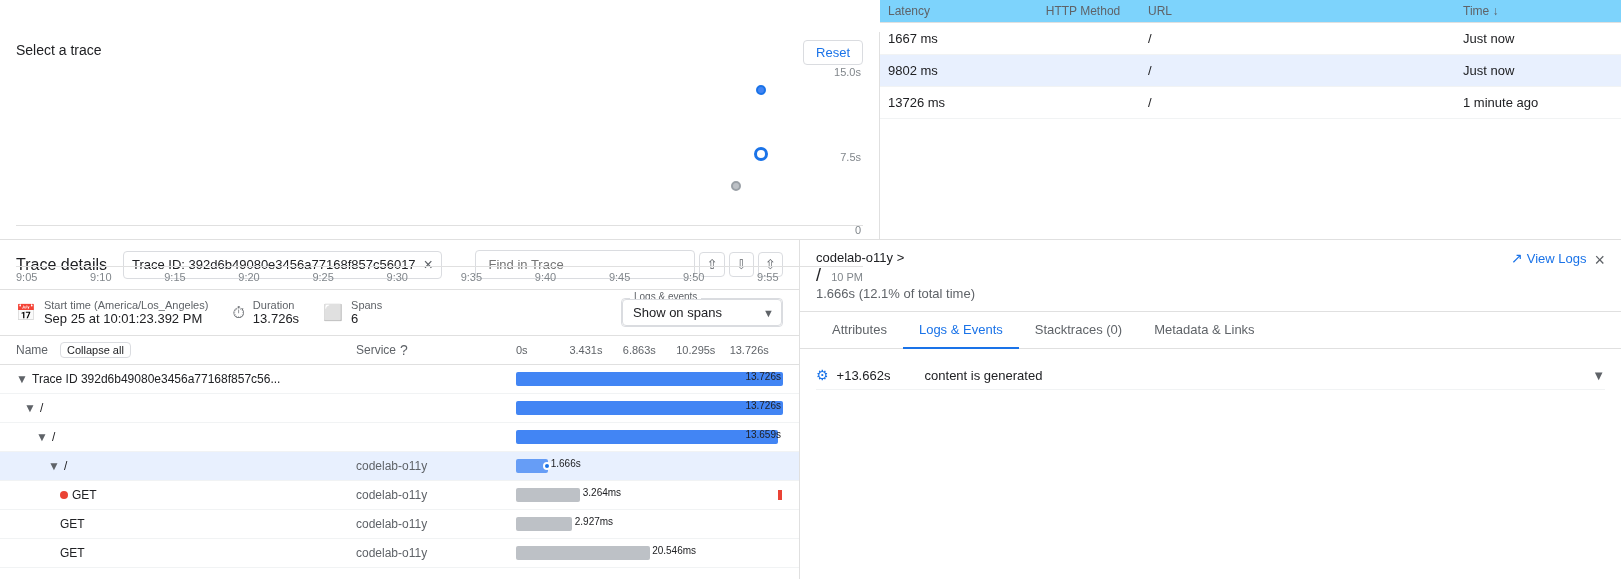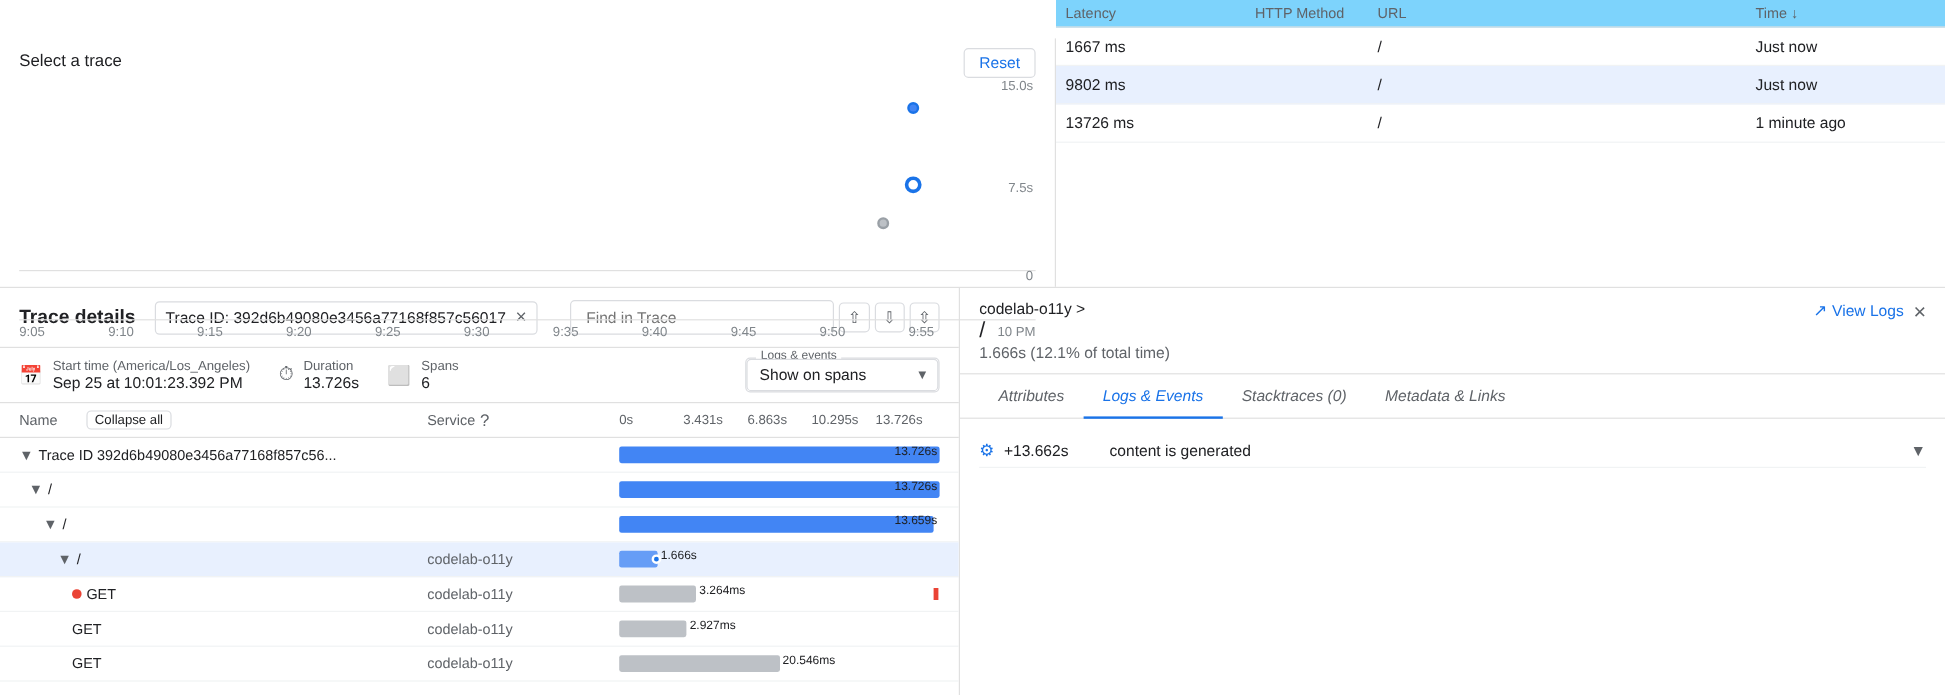--- a/index.html
+++ b/index.html
@@ -97,21 +97,21 @@
     .trace-header {
       display: flex;
       align-items: center;
       padding: 10px 16px;
       gap: 16px;
       border-bottom: 1px solid #e0e0e0;
     }
 
     .trace-title {
       font-size: 16px;
-      font-weight: 700;
+      font-weight: 400;
     }
 
     .trace-id-box {
       display: flex;
       align-items: center;
       border: 1px solid #dadce0;
       border-radius: 4px;
       padding: 4px 8px;
       gap: 8px;
       font-size: 13px;
@@ -213,21 +213,21 @@
     .columns-header {
       display: flex;
       padding: 6px 16px;
       font-size: 12px;
       font-weight: 500;
       color: #5f6368;
       border-bottom: 1px solid #e0e0e0;
       align-items: center;
     }
 
-    .col-name { width: 340px; display: flex; align-items: center; gap: 18px; }
+    .col-name { width: 340px; display: flex; align-items: center; gap: 6px; }
     .col-service { width: 160px; display: flex; align-items: center; gap: 4px; }
     .col-timeline { flex: 1; display: flex; gap: 0; font-size: 11px; color: #5f6368; }
     .timeline-tick { flex: 1; text-align: left; }
 
     .collapse-btn {
       background: none;
       border: 1px solid #dadce0;
       border-radius: 4px;
       padding: 1px 6px;
       font-size: 11px;
@@ -373,21 +373,20 @@
       padding: 0 16px;
     }
 
     .detail-tab {
       padding: 10px 16px;
       font-size: 13px;
       cursor: pointer;
       color: #5f6368;
       border-bottom: 2px solid transparent;
       margin-bottom: -1px;
-      font-style: italic;
     }
 
     .detail-tab.active {
       color: #1a73e8;
       border-bottom: 2px solid #1a73e8;
       font-weight: 500;
     }
 
     .detail-content {
       flex: 1;

